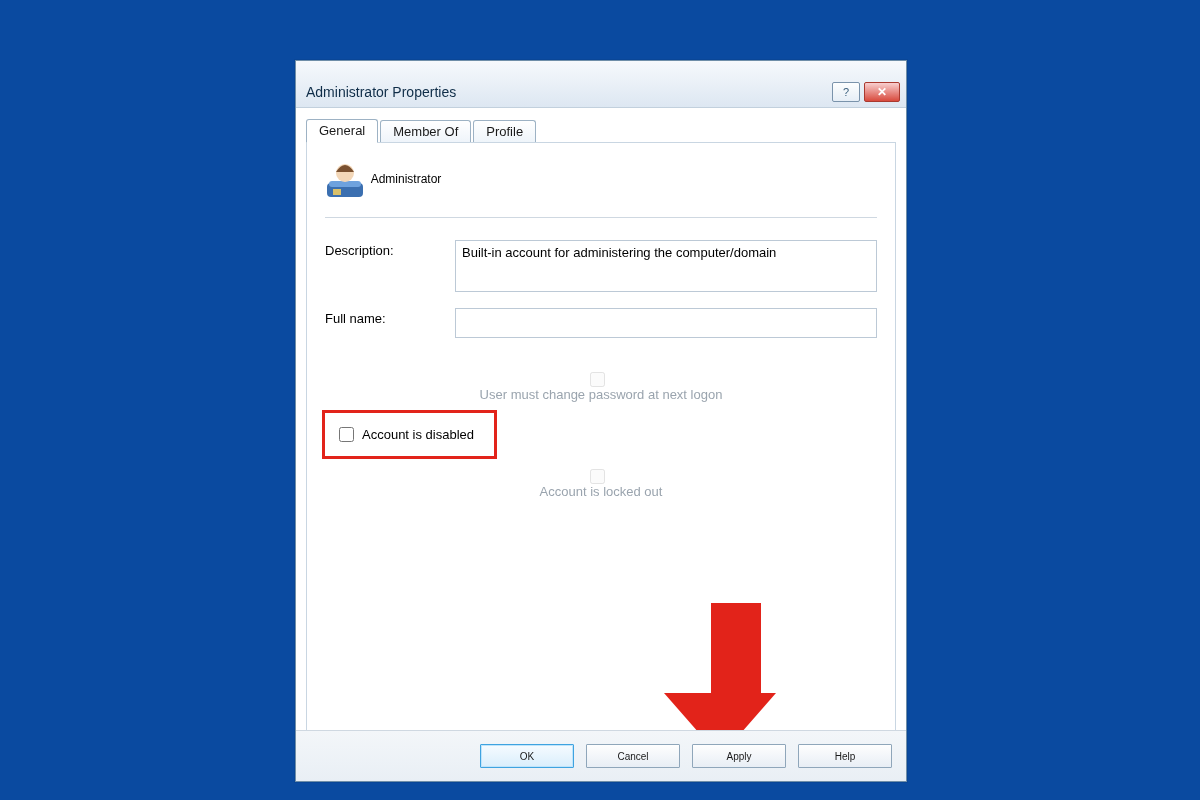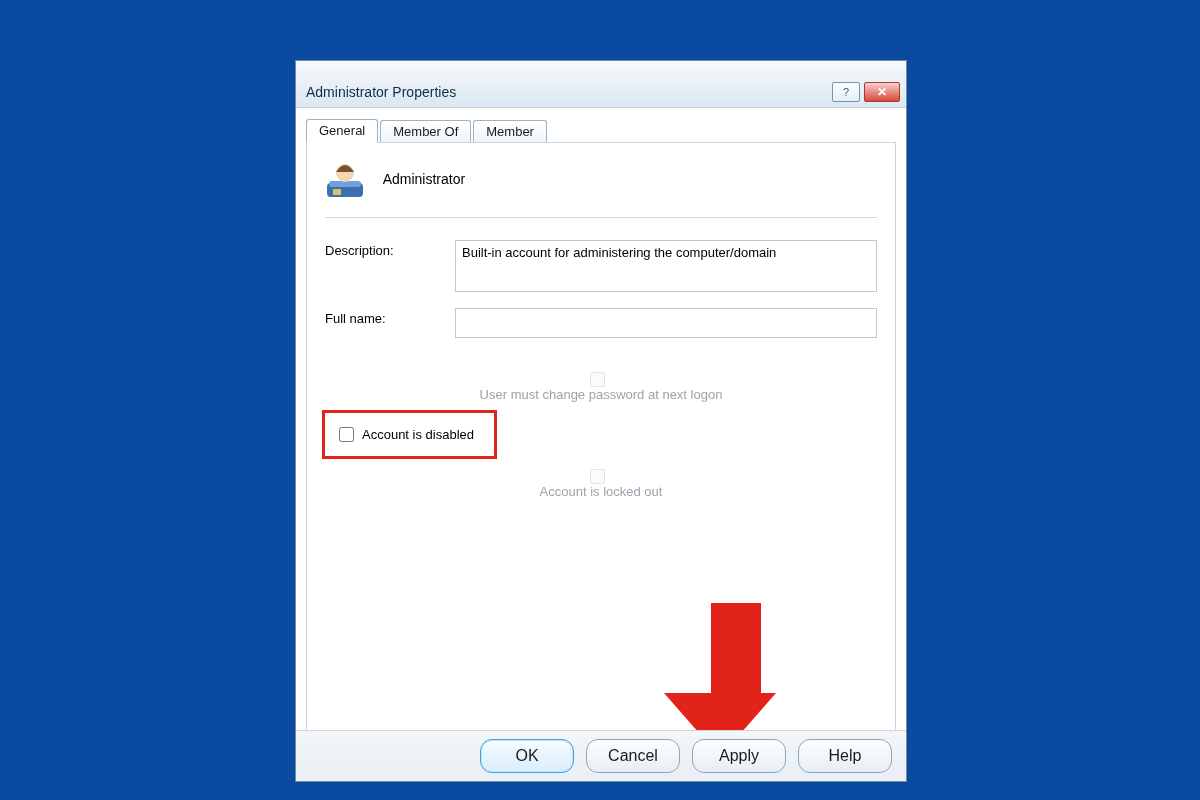--- a/index.html
+++ b/index.html
@@ -6,34 +6,34 @@
   .dialog{position:absolute;left:295px;top:60px;width:610px;height:720px;background:#fff;border:1px solid #6f8ea8;box-shadow:0 0 0 1px rgba(0,0,0,.05);}
   .titlebar{height:30px;background:linear-gradient(#f6f9fc,#dde7f2);border-bottom:1px solid #c2d0dd;display:flex;align-items:center;padding:16px 6px 0 10px;}
   .titlebar .title{flex:1;color:#0f2d48;font-size:14px;}
   .titlebar .btn{width:26px;height:18px;margin-left:4px;border:1px solid #7a93ab;border-radius:2px;background:linear-gradient(#fdfefe,#e6eef6);display:flex;align-items:center;justify-content:center;font-size:11px;color:#3b5f7d;}
   .titlebar .close{background:linear-gradient(#f8cfcf,#d84a3d);border-color:#a93a30;color:#fff;font-weight:bold;width:34px;font-size:12px;}
   .tabstrip{display:flex;align-items:flex-end;height:28px;padding:6px 10px 0 10px;background:#fff;}
   .tab{border:1px solid #9db2c4;border-bottom:none;background:linear-gradient(#fff,#eef4fa);padding:3px 12px 4px;margin-right:2px;border-top-left-radius:3px;border-top-right-radius:3px;font-size:13px;color:#1a1a1a;position:relative;top:1px;}
   .tab.active{background:#fff;border-bottom:1px solid #fff;z-index:2;}
   .tabpanel{border:1px solid #c9d6e2;margin:0 10px 0 10px;height:595px;background:#fff;padding:16px 18px 0 18px;box-sizing:border-box;position:relative;}
   .usericon{display:inline-block;vertical-align:middle;}
-  .userlabel{display:inline-block;vertical-align:middle;margin-left:14px;font-size:14px;}
+  .userlabel{display:inline-block;vertical-align:middle;margin-left:2px;font-size:12px;}
   .hr{border:none;border-top:1px solid #cfd8e1;margin:18px 0 22px 0;}
   .row{display:flex;align-items:flex-start;margin-bottom:16px;}
   .row label{width:130px;padding-top:3px;}
   .row input.text,.row textarea{flex:1;border:1px solid #bcc9d6;font-family:inherit;font-size:13px;padding:3px 6px;background:#fff;resize:none;}
   .row input.text{height:22px;}
   .row textarea{height:44px;line-height:1.35;}
   .chk{display:flex;align-items:center;margin:8px 0 2px 0;}
   .chk input{width:15px;height:15px;margin:0 8px 0 0;}
   .chk.disabled{color:#9aa4ae;flex-direction:column;}
   .chk.disabled input{opacity:.6;}
   .highlight{display:inline-flex;align-items:center;border:3px solid #e2231a;padding:2px 8px 2px 2px;margin:6px 0 2px -3px;}
   .buttons{position:absolute;left:0;right:0;bottom:0;height:50px;border-top:1px solid #cfd8e1;background:linear-gradient(#f3f6f9,#e9eff5);display:flex;justify-content:flex-end;align-items:center;padding:0 14px;gap:12px;}
-  .btnw{min-width:94px;height:34px;border:1px solid #8fa6ba;border-radius:12px;background:linear-gradient(#fefefe,#e8eef5);font-family:inherit;font-size:16px;color:#1a1a1a;}
+  .btnw{min-width:94px;height:24px;border:1px solid #8fa6ba;border-radius:1px;background:linear-gradient(#fefefe,#e8eef5);font-family:inherit;font-size:10px;color:#1a1a1a;}
   .btnw.default{border:1px solid #3fa3e0;box-shadow:0 0 0 1px #bfe4fb inset;background:linear-gradient(#f6fbff,#d9eefc);}
   .arrow{position:absolute;left:388px;top:460px;pointer-events:none;}
   .arrow .shaft{width:50px;height:90px;background:#e2231a;margin:0 auto;}
   .arrow .head{width:0;height:0;border-left:56px solid transparent;border-right:56px solid transparent;border-top:64px solid #e2231a;margin-left:-31px;}
   svg{display:block;}
 </style>
 </head>
 <body>
 
 <div class="dialog">
@@ -43,21 +43,21 @@
         <span>?</span>
       </div>
     <div class="btn close">
         <span>✕</span>
       </div>
   </div>
 
   <div class="tabstrip">
     <div class="tab active">General</div>
     <div class="tab">Member Of</div>
-    <div class="tab">Member</div>
+    <div class="tab">Profile</div>
   </div>
 
   <div class="tabpanel">
     <span class="usericon">
       <svg width="40" height="40" viewBox="0 0 40 40">
         <rect x="2" y="24" width="36" height="14" rx="4" fill="#3b6fb0"></rect>
         <rect x="4" y="22" width="32" height="6" rx="3" fill="#6ea2de"></rect>
         <circle cx="20" cy="14" r="9" fill="#f3d7b8"></circle>
         <path d="M11 13 q9 -14 18 0" fill="#7a5130"></path>
         <rect x="8" y="30" width="8" height="6" fill="#d9c06a"></rect>

